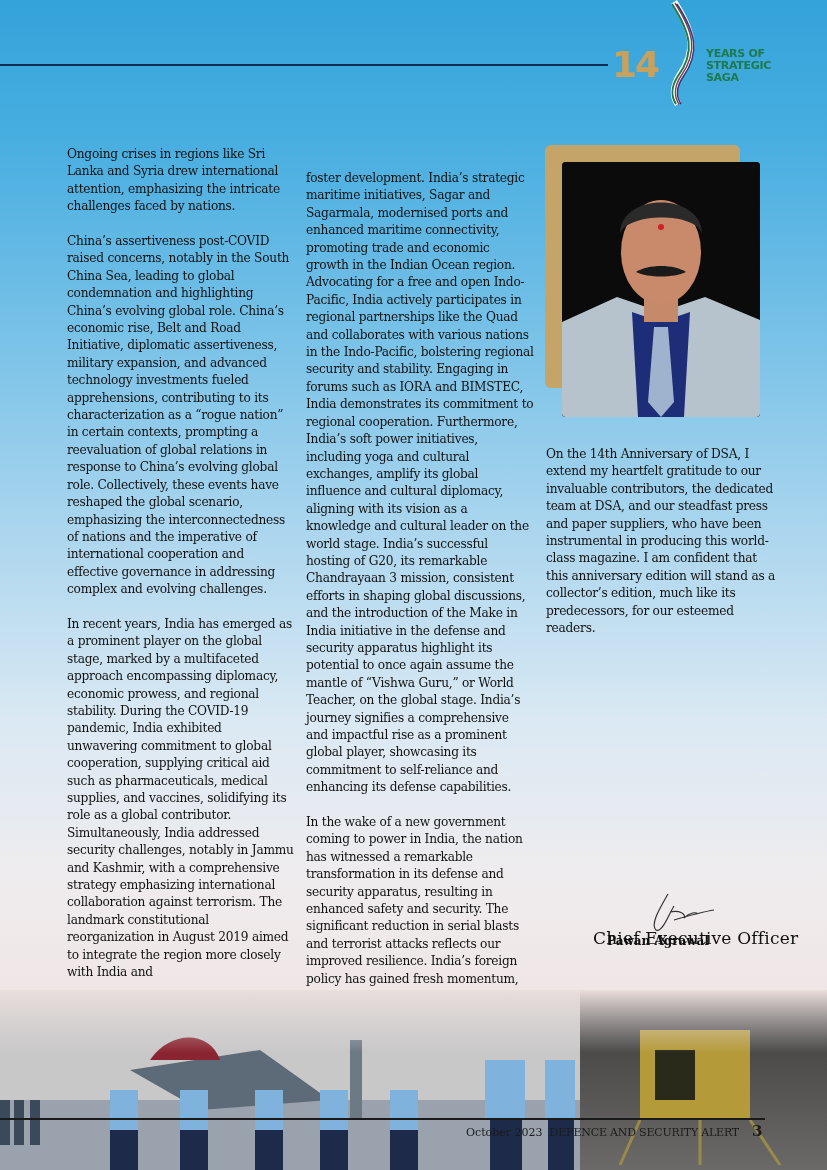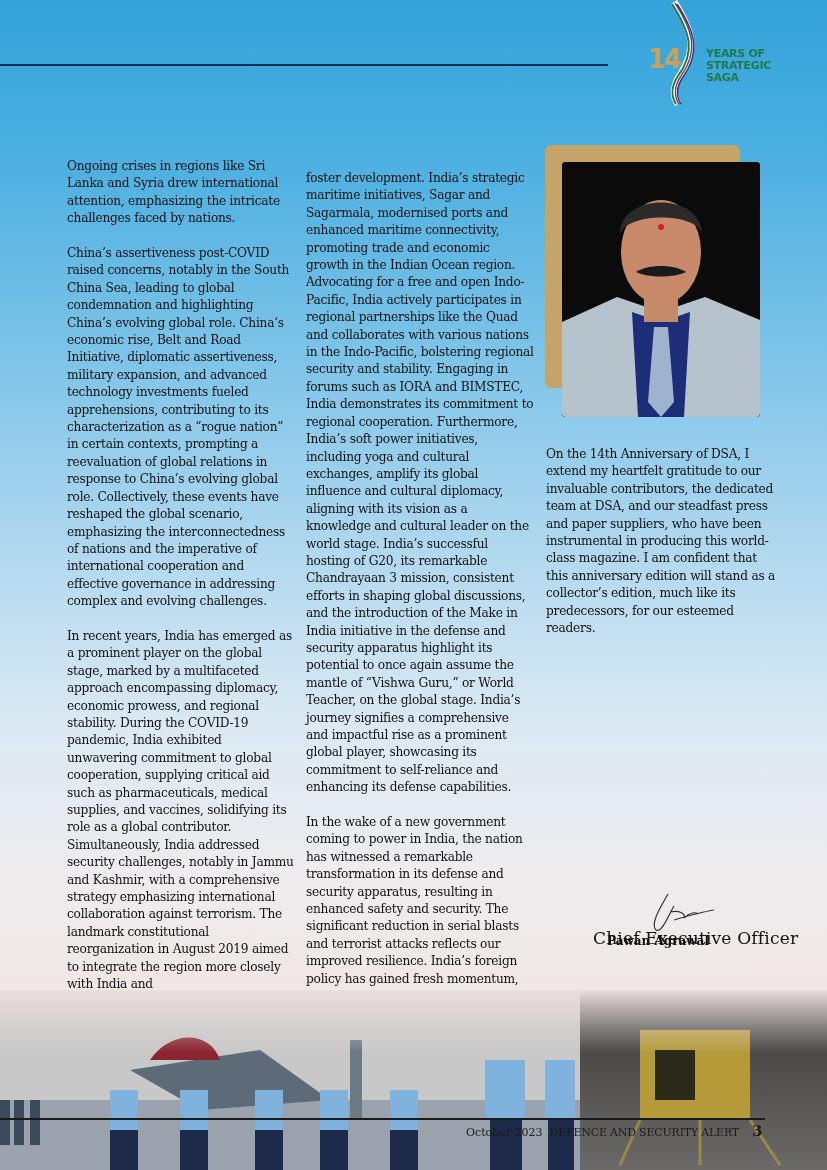--- a/index.html
+++ b/index.html
@@ -3,27 +3,27 @@
 <meta charset="utf-8">
 <style>
   html, body { margin: 0; padding: 0; }
   body { width: 827px; height: 1170px; position: relative; overflow: hidden;
          font-family: "DejaVu Serif", "Liberation Serif", serif; }
   .page { position: absolute; inset: 0;
     background: linear-gradient(180deg, #33a3da 0%, #48aee0 12%, #7cc3e8 30%, #b3d9ef 48%, #dbe9f3 62%, #efecee 75%, #efe6e6 85%, #e6dcd8 92%); }
   .top-rule { position: absolute; left: 0; top: 64px; width: 608px; height: 1.5px; background: #0f2e52; }
   .logo { position: absolute; left: 612px; top: 0; width: 200px; height: 106px; }
   .logo-num { position: absolute; left: 0; top: 44px; font-family: "DejaVu Sans", sans-serif; font-weight: bold;
-    font-size: 26px; color: #c9a15d; letter-spacing: -2px; margin-left: 36px; }
+    font-size: 36px; color: #c9a15d; letter-spacing: -2px; }
   .logo-swirl { position: absolute; left: 50px; top: 0; width: 40px; height: 106px; }
   .logo-text { position: absolute; left: 94px; top: 48px; font-family: "DejaVu Sans", sans-serif; font-weight: bold;
     font-size: 11px; line-height: 12px; color: #1f7a4a; letter-spacing: -0.3px; }
   .col { position: absolute; font-size: 12.2px; line-height: 17.4px; color: #121212; letter-spacing: -0.25px; }
   .col p { margin: 0 0 17.4px 0; }
-  .col1 { left: 67px; top: 146px; width: 228px; margin-top: 12px; }
+  .col1 { left: 67px; top: 146px; width: 228px; }
   .col2 { left: 306px; top: 146px; width: 228px; margin-top: 24px; }
   .col3 { left: 546px; top: 446px; width: 232px; }
   .photo-frame { position: absolute; left: 545px; top: 145px; width: 195px; height: 243px; background: #c5a46a; border-radius: 6px; }
   .photo { position: absolute; left: 562px; top: 162px; width: 198px; height: 255px; background: #0b0b0b; border-radius: 4px; overflow: hidden; }
   .signature { position: absolute; left: 640px; top: 890px; width: 80px; height: 48px; }
   .sig-name { position: absolute; left: 607px; top: 934px; font-weight: bold; font-size: 12px; color: #111; }
   .sig-title { position: absolute; left: 593px; top: 928px; font-size: 17px; color: #111; letter-spacing: 0.2px; }
   .bottom-img { position: absolute; left: 0; top: 990px; width: 827px; height: 180px; }
   .bottom-rule { position: absolute; left: 0; top: 1118px; width: 765px; height: 1.5px; background: #1a1a1a; }
   .footer { position: absolute; left: 466px; top: 1126px; font-size: 11px; color: #1b1b1b; white-space: nowrap; }

